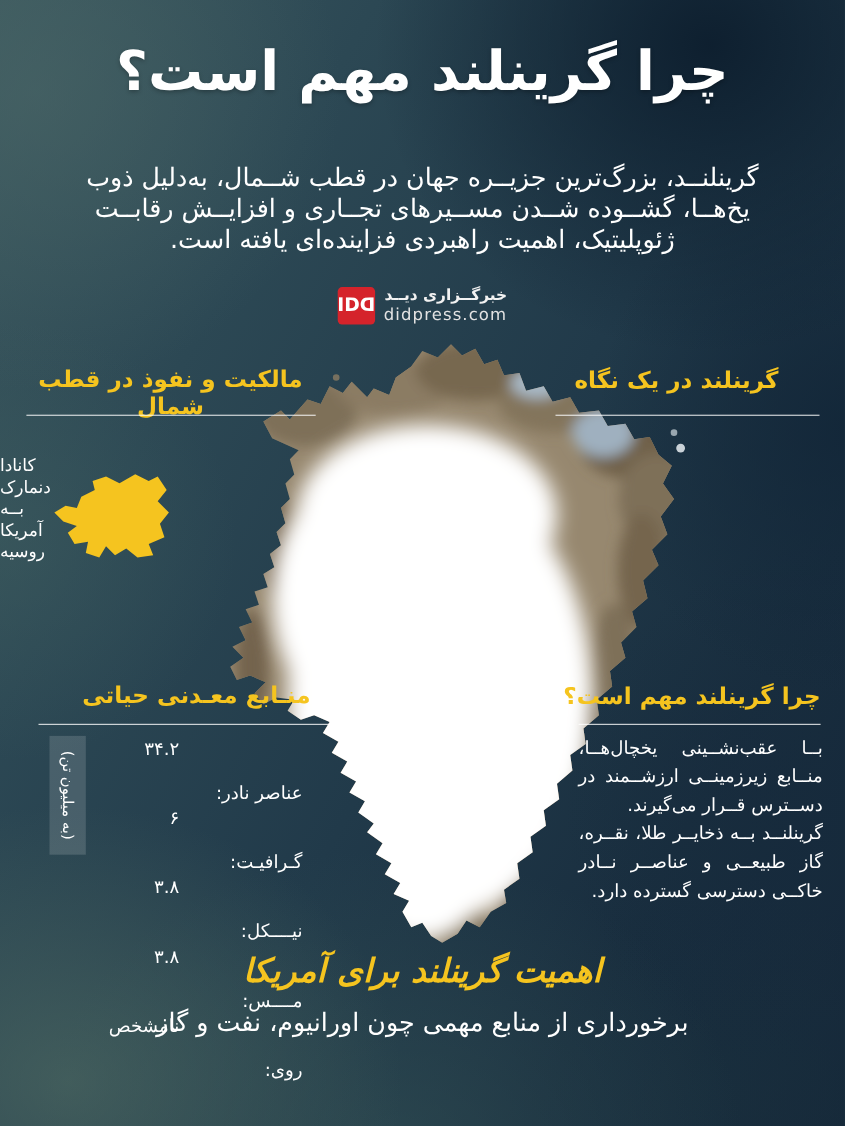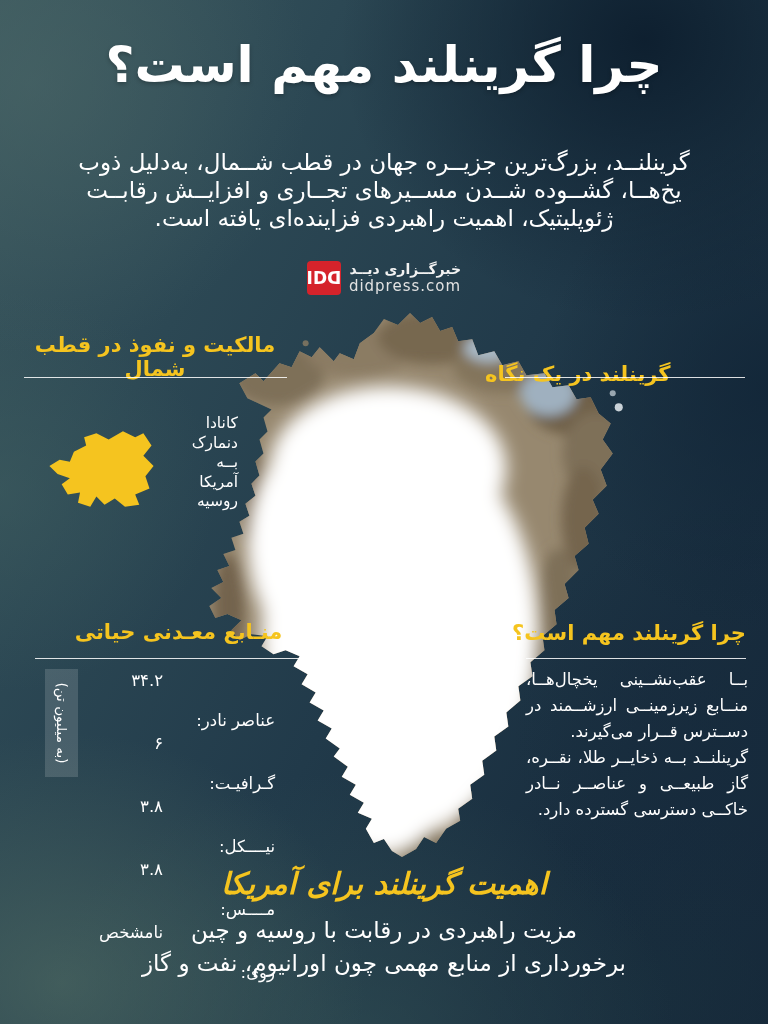--- a/index.html
+++ b/index.html
@@ -54,24 +54,24 @@
   
   .sec-head { color:#f5c41f; font-weight:bold; font-size:21px; }
   .rule { background:rgba(255,255,255,.85); height:1px; }
 
   
   .own-head   { left:22px; top:333px; width:266px; text-align:center; }
   .own-rule   { left:24px; top:377px; width:263px; }
   .own-sub    { left:0; top:389px; width:288px; text-align:left; font-size:16px; }
   .own-sub-inner { direction:rtl; display:inline-block; }
   .own-list   { left:0; top:414px; width:238px; text-align:left; font-size:15.5px; line-height:19.5px; }
-  .own-list div { direction:rtl;text-align:right; }
-
-  
-  .glance-head { right:23px; top:334px; width:260px; text-align:left;margin-top:28px; }
+  .own-list div { direction:rtl; }
+
+  
+  .glance-head { right:23px; top:334px; width:260px; text-align:center; }
   .glance-rule { right:23px; top:377px; width:240px; }
   .glance-list { right:23px; top:388px; width:300px; text-align:right; font-size:16.5px; line-height:29px; }
 
   
   .min-head  { left:36px; top:620px; width:285px; text-align:center; }
   .min-rule  { left:35px; top:658px; width:285px; }
   .min-table { left:97px; top:669px; width:178px; font-size:16.5px; }
   .min-row   { display:flex; flex-direction:row; line-height:23px; }
   .min-label { width:112px; text-align:right; white-space:nowrap;margin-top:40px; }
   .min-value { width:66px; text-align:right; padding-left:4px; white-space:nowrap; }
@@ -222,17 +222,16 @@
 
   <div class="abs sec-head why-head">چرا گرینلند مهم است؟</div>
   <div class="abs rule why-rule"></div>
   <div class="abs why-text">
     <p>بــا عقب‌نشــینی یخچال‌هــا، منــابع زیرزمینــی ارزشــمند در دســترس قــرار می‌گیرند.</p>
     <p>گرینلنــد بــه ذخایــر طلا، نقــره، گاز طبیعــی و عناصــر نــادر خاکــی دسترسی گسترده دارد.</p>
   </div>
 
   <div class="abs usa-head">اهمیت گرینلند برای آمریکا</div>
   <div class="abs usa-points">
-    <div>مزیت راهبردی در رقابت با روسیه و چین</div>
     <div>برخورداری از منابع مهمی چون اورانیوم، نفت و گاز</div>
   </div>
 
 </div>
 
 </body></html>

